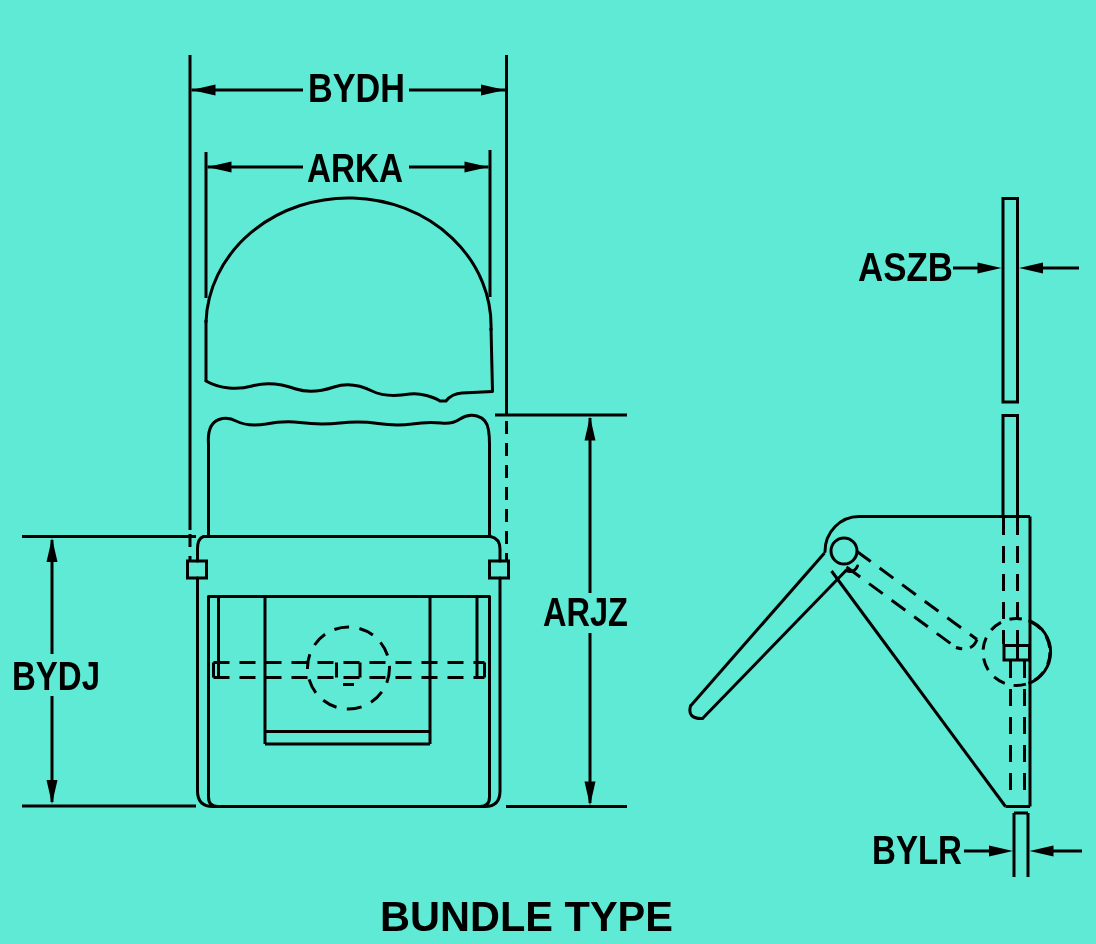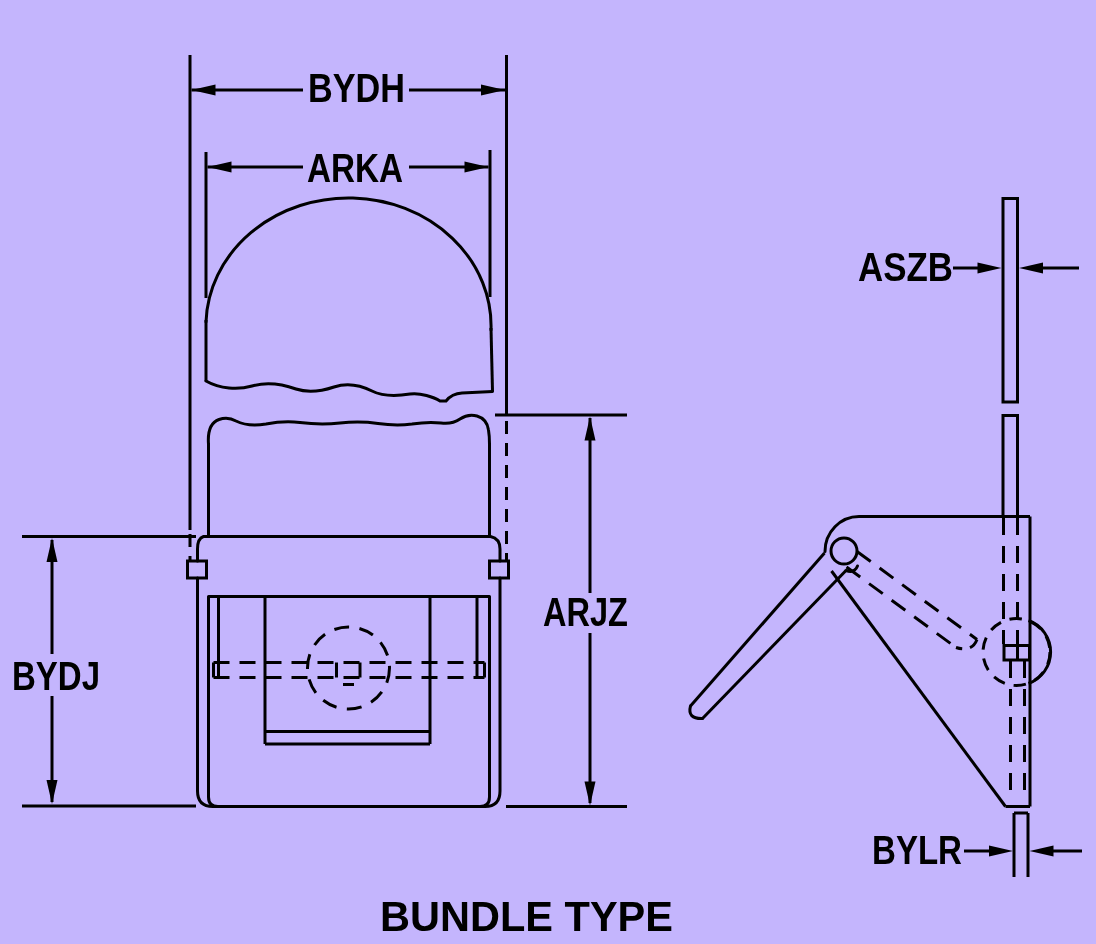--- a/index.html
+++ b/index.html
@@ -1,16 +1,16 @@
 <!DOCTYPE html>
 <html><head>
 <meta charset="utf-8">
 <style>
   html,body{margin:0;padding:0;background:#fff;}
-  .canvas{position:relative;width:1096px;height:944px;background:#c4b5fd;overflow:hidden;
+  .canvas{position:relative;width:1096px;height:944px;background:#5eead4;overflow:hidden;
           font-family:"Liberation Sans", sans-serif;}
   svg{display:block}
   .ln{stroke:#000;stroke-width:3;fill:none;stroke-linecap:butt;}
   .lnr{stroke:#000;stroke-width:3;fill:none;stroke-linecap:round;}
   .hid{stroke:#000;stroke-width:3;fill:none;stroke-dasharray:16 10;}
   .hid2{stroke:#000;stroke-width:3;fill:none;stroke-dasharray:17 11;}
   .ext-dash{stroke:#000;stroke-width:3;fill:none;stroke-dasharray:13 9;}
   .ah{fill:#000;stroke:none;}
   .dimtxt{font-weight:bold;font-size:40px;fill:#000;}
   .titletxt{font-weight:bold;font-size:42px;fill:#000;}

